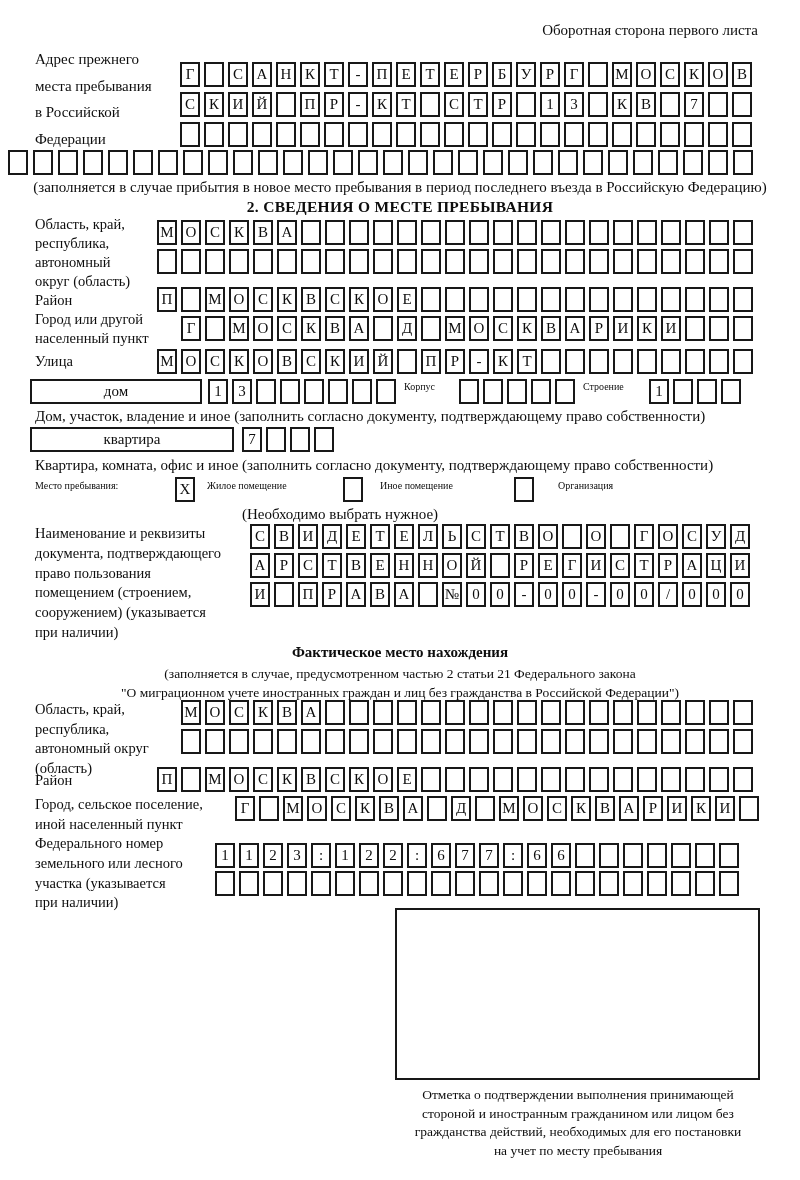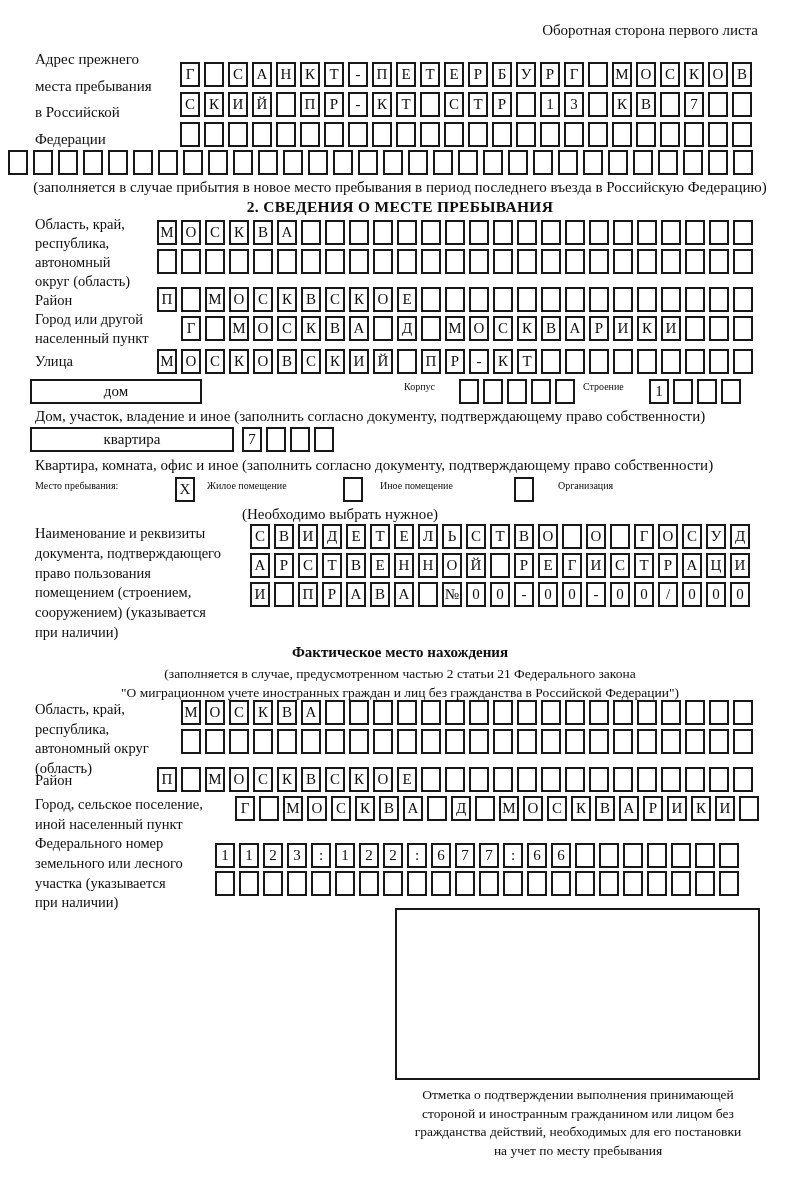--- a/index.html
+++ b/index.html
@@ -109,20 +109,21 @@
 
 <div class="cellrow" style="left: 180px; top: 62px;"><span class="cell">Г</span><span class="cell"></span><span class="cell">С</span><span class="cell">А</span><span class="cell">Н</span><span class="cell">К</span><span class="cell">Т</span><span class="cell">-</span><span class="cell">П</span><span class="cell">Е</span><span class="cell">Т</span><span class="cell">Е</span><span class="cell">Р</span><span class="cell">Б</span><span class="cell">У</span><span class="cell">Р</span><span class="cell">Г</span><span class="cell"></span><span class="cell">М</span><span class="cell">О</span><span class="cell">С</span><span class="cell">К</span><span class="cell">О</span><span class="cell">В</span></div>
     <div class="cellrow" style="left: 180px; top: 92px;"><span class="cell">С</span><span class="cell">К</span><span class="cell">И</span><span class="cell">Й</span><span class="cell"></span><span class="cell">П</span><span class="cell">Р</span><span class="cell">-</span><span class="cell">К</span><span class="cell">Т</span><span class="cell"></span><span class="cell">С</span><span class="cell">Т</span><span class="cell">Р</span><span class="cell"></span><span class="cell">1</span><span class="cell">3</span><span class="cell"></span><span class="cell">К</span><span class="cell">В</span><span class="cell"></span><span class="cell">7</span><span class="cell"></span><span class="cell"></span></div>
     <div class="cellrow" style="left: 180px; top: 122px;"><span class="cell"></span><span class="cell"></span><span class="cell"></span><span class="cell"></span><span class="cell"></span><span class="cell"></span><span class="cell"></span><span class="cell"></span><span class="cell"></span><span class="cell"></span><span class="cell"></span><span class="cell"></span><span class="cell"></span><span class="cell"></span><span class="cell"></span><span class="cell"></span><span class="cell"></span><span class="cell"></span><span class="cell"></span><span class="cell"></span><span class="cell"></span><span class="cell"></span><span class="cell"></span><span class="cell"></span></div>
     <div class="cellrow" style="left: 8px; top: 150px;"><span class="cell" style="margin-right: 5px;"></span><span class="cell" style="margin-right: 5px;"></span><span class="cell" style="margin-right: 5px;"></span><span class="cell" style="margin-right: 5px;"></span><span class="cell" style="margin-right: 5px;"></span><span class="cell" style="margin-right: 5px;"></span><span class="cell" style="margin-right: 5px;"></span><span class="cell" style="margin-right: 5px;"></span><span class="cell" style="margin-right: 5px;"></span><span class="cell" style="margin-right: 5px;"></span><span class="cell" style="margin-right: 5px;"></span><span class="cell" style="margin-right: 5px;"></span><span class="cell" style="margin-right: 5px;"></span><span class="cell" style="margin-right: 5px;"></span><span class="cell" style="margin-right: 5px;"></span><span class="cell" style="margin-right: 5px;"></span><span class="cell" style="margin-right: 5px;"></span><span class="cell" style="margin-right: 5px;"></span><span class="cell" style="margin-right: 5px;"></span><span class="cell" style="margin-right: 5px;"></span><span class="cell" style="margin-right: 5px;"></span><span class="cell" style="margin-right: 5px;"></span><span class="cell" style="margin-right: 5px;"></span><span class="cell" style="margin-right: 5px;"></span><span class="cell" style="margin-right: 5px;"></span><span class="cell" style="margin-right: 5px;"></span><span class="cell" style="margin-right: 5px;"></span><span class="cell" style="margin-right: 5px;"></span><span class="cell" style="margin-right: 5px;"></span><span class="cell" style="margin-right: 5px;"></span></div>
     <div class="cellrow" style="left: 157px; top: 220px;"><span class="cell">М</span><span class="cell">О</span><span class="cell">С</span><span class="cell">К</span><span class="cell">В</span><span class="cell">А</span><span class="cell"></span><span class="cell"></span><span class="cell"></span><span class="cell"></span><span class="cell"></span><span class="cell"></span><span class="cell"></span><span class="cell"></span><span class="cell"></span><span class="cell"></span><span class="cell"></span><span class="cell"></span><span class="cell"></span><span class="cell"></span><span class="cell"></span><span class="cell"></span><span class="cell"></span><span class="cell"></span><span class="cell"></span></div>
     <div class="cellrow" style="left: 157px; top: 249px;"><span class="cell"></span><span class="cell"></span><span class="cell"></span><span class="cell"></span><span class="cell"></span><span class="cell"></span><span class="cell"></span><span class="cell"></span><span class="cell"></span><span class="cell"></span><span class="cell"></span><span class="cell"></span><span class="cell"></span><span class="cell"></span><span class="cell"></span><span class="cell"></span><span class="cell"></span><span class="cell"></span><span class="cell"></span><span class="cell"></span><span class="cell"></span><span class="cell"></span><span class="cell"></span><span class="cell"></span><span class="cell"></span></div>
     <div class="cellrow" style="left: 157px; top: 287px;"><span class="cell">П</span><span class="cell"></span><span class="cell">М</span><span class="cell">О</span><span class="cell">С</span><span class="cell">К</span><span class="cell">В</span><span class="cell">С</span><span class="cell">К</span><span class="cell">О</span><span class="cell">Е</span><span class="cell"></span><span class="cell"></span><span class="cell"></span><span class="cell"></span><span class="cell"></span><span class="cell"></span><span class="cell"></span><span class="cell"></span><span class="cell"></span><span class="cell"></span><span class="cell"></span><span class="cell"></span><span class="cell"></span><span class="cell"></span></div>
     <div class="cellrow" style="left: 181px; top: 316px;"><span class="cell">Г</span><span class="cell"></span><span class="cell">М</span><span class="cell">О</span><span class="cell">С</span><span class="cell">К</span><span class="cell">В</span><span class="cell">А</span><span class="cell"></span><span class="cell">Д</span><span class="cell"></span><span class="cell">М</span><span class="cell">О</span><span class="cell">С</span><span class="cell">К</span><span class="cell">В</span><span class="cell">А</span><span class="cell">Р</span><span class="cell">И</span><span class="cell">К</span><span class="cell">И</span><span class="cell"></span><span class="cell"></span><span class="cell"></span></div>
     <div class="cellrow" style="left: 157px; top: 349px;"><span class="cell">М</span><span class="cell">О</span><span class="cell">С</span><span class="cell">К</span><span class="cell">О</span><span class="cell">В</span><span class="cell">С</span><span class="cell">К</span><span class="cell">И</span><span class="cell">Й</span><span class="cell"></span><span class="cell">П</span><span class="cell">Р</span><span class="cell">-</span><span class="cell">К</span><span class="cell">Т</span><span class="cell"></span><span class="cell"></span><span class="cell"></span><span class="cell"></span><span class="cell"></span><span class="cell"></span><span class="cell"></span><span class="cell"></span><span class="cell"></span></div>
+    <div class="cellrow" style="left: 208px; top: 379px;"><span class="cell">1</span><span class="cell">3</span><span class="cell"></span><span class="cell"></span><span class="cell"></span><span class="cell"></span><span class="cell"></span><span class="cell"></span></div>
     <div class="cellrow" style="left: 459px; top: 379px;"><span class="cell"></span><span class="cell"></span><span class="cell"></span><span class="cell"></span><span class="cell"></span></div>
     <div class="cellrow" style="left: 649px; top: 379px;"><span class="cell">1</span><span class="cell"></span><span class="cell"></span><span class="cell"></span></div>
     <div class="cellrow" style="left: 242px; top: 427px;"><span class="cell">7</span><span class="cell"></span><span class="cell"></span><span class="cell"></span></div>
     <div class="cellrow" style="left: 175px; top: 477px;"><span class="cell">X</span></div>
     <div class="cellrow" style="left: 343px; top: 477px;"><span class="cell"></span></div>
     <div class="cellrow" style="left: 514px; top: 477px;"><span class="cell"></span></div>
     <div class="cellrow" style="left: 250px; top: 524px;"><span class="cell">С</span><span class="cell">В</span><span class="cell">И</span><span class="cell">Д</span><span class="cell">Е</span><span class="cell">Т</span><span class="cell">Е</span><span class="cell">Л</span><span class="cell">Ь</span><span class="cell">С</span><span class="cell">Т</span><span class="cell">В</span><span class="cell">О</span><span class="cell"></span><span class="cell">О</span><span class="cell"></span><span class="cell">Г</span><span class="cell">О</span><span class="cell">С</span><span class="cell">У</span><span class="cell">Д</span></div>
     <div class="cellrow" style="left: 250px; top: 553px;"><span class="cell">А</span><span class="cell">Р</span><span class="cell">С</span><span class="cell">Т</span><span class="cell">В</span><span class="cell">Е</span><span class="cell">Н</span><span class="cell">Н</span><span class="cell">О</span><span class="cell">Й</span><span class="cell"></span><span class="cell">Р</span><span class="cell">Е</span><span class="cell">Г</span><span class="cell">И</span><span class="cell">С</span><span class="cell">Т</span><span class="cell">Р</span><span class="cell">А</span><span class="cell">Ц</span><span class="cell">И</span></div>
     <div class="cellrow" style="left: 250px; top: 582px;"><span class="cell">И</span><span class="cell"></span><span class="cell">П</span><span class="cell">Р</span><span class="cell">А</span><span class="cell">В</span><span class="cell">А</span><span class="cell"></span><span class="cell">№</span><span class="cell">0</span><span class="cell">0</span><span class="cell">-</span><span class="cell">0</span><span class="cell">0</span><span class="cell">-</span><span class="cell">0</span><span class="cell">0</span><span class="cell">/</span><span class="cell">0</span><span class="cell">0</span><span class="cell">0</span></div>
     <div class="cellrow" style="left: 181px; top: 700px;"><span class="cell">М</span><span class="cell">О</span><span class="cell">С</span><span class="cell">К</span><span class="cell">В</span><span class="cell">А</span><span class="cell"></span><span class="cell"></span><span class="cell"></span><span class="cell"></span><span class="cell"></span><span class="cell"></span><span class="cell"></span><span class="cell"></span><span class="cell"></span><span class="cell"></span><span class="cell"></span><span class="cell"></span><span class="cell"></span><span class="cell"></span><span class="cell"></span><span class="cell"></span><span class="cell"></span><span class="cell"></span></div>

